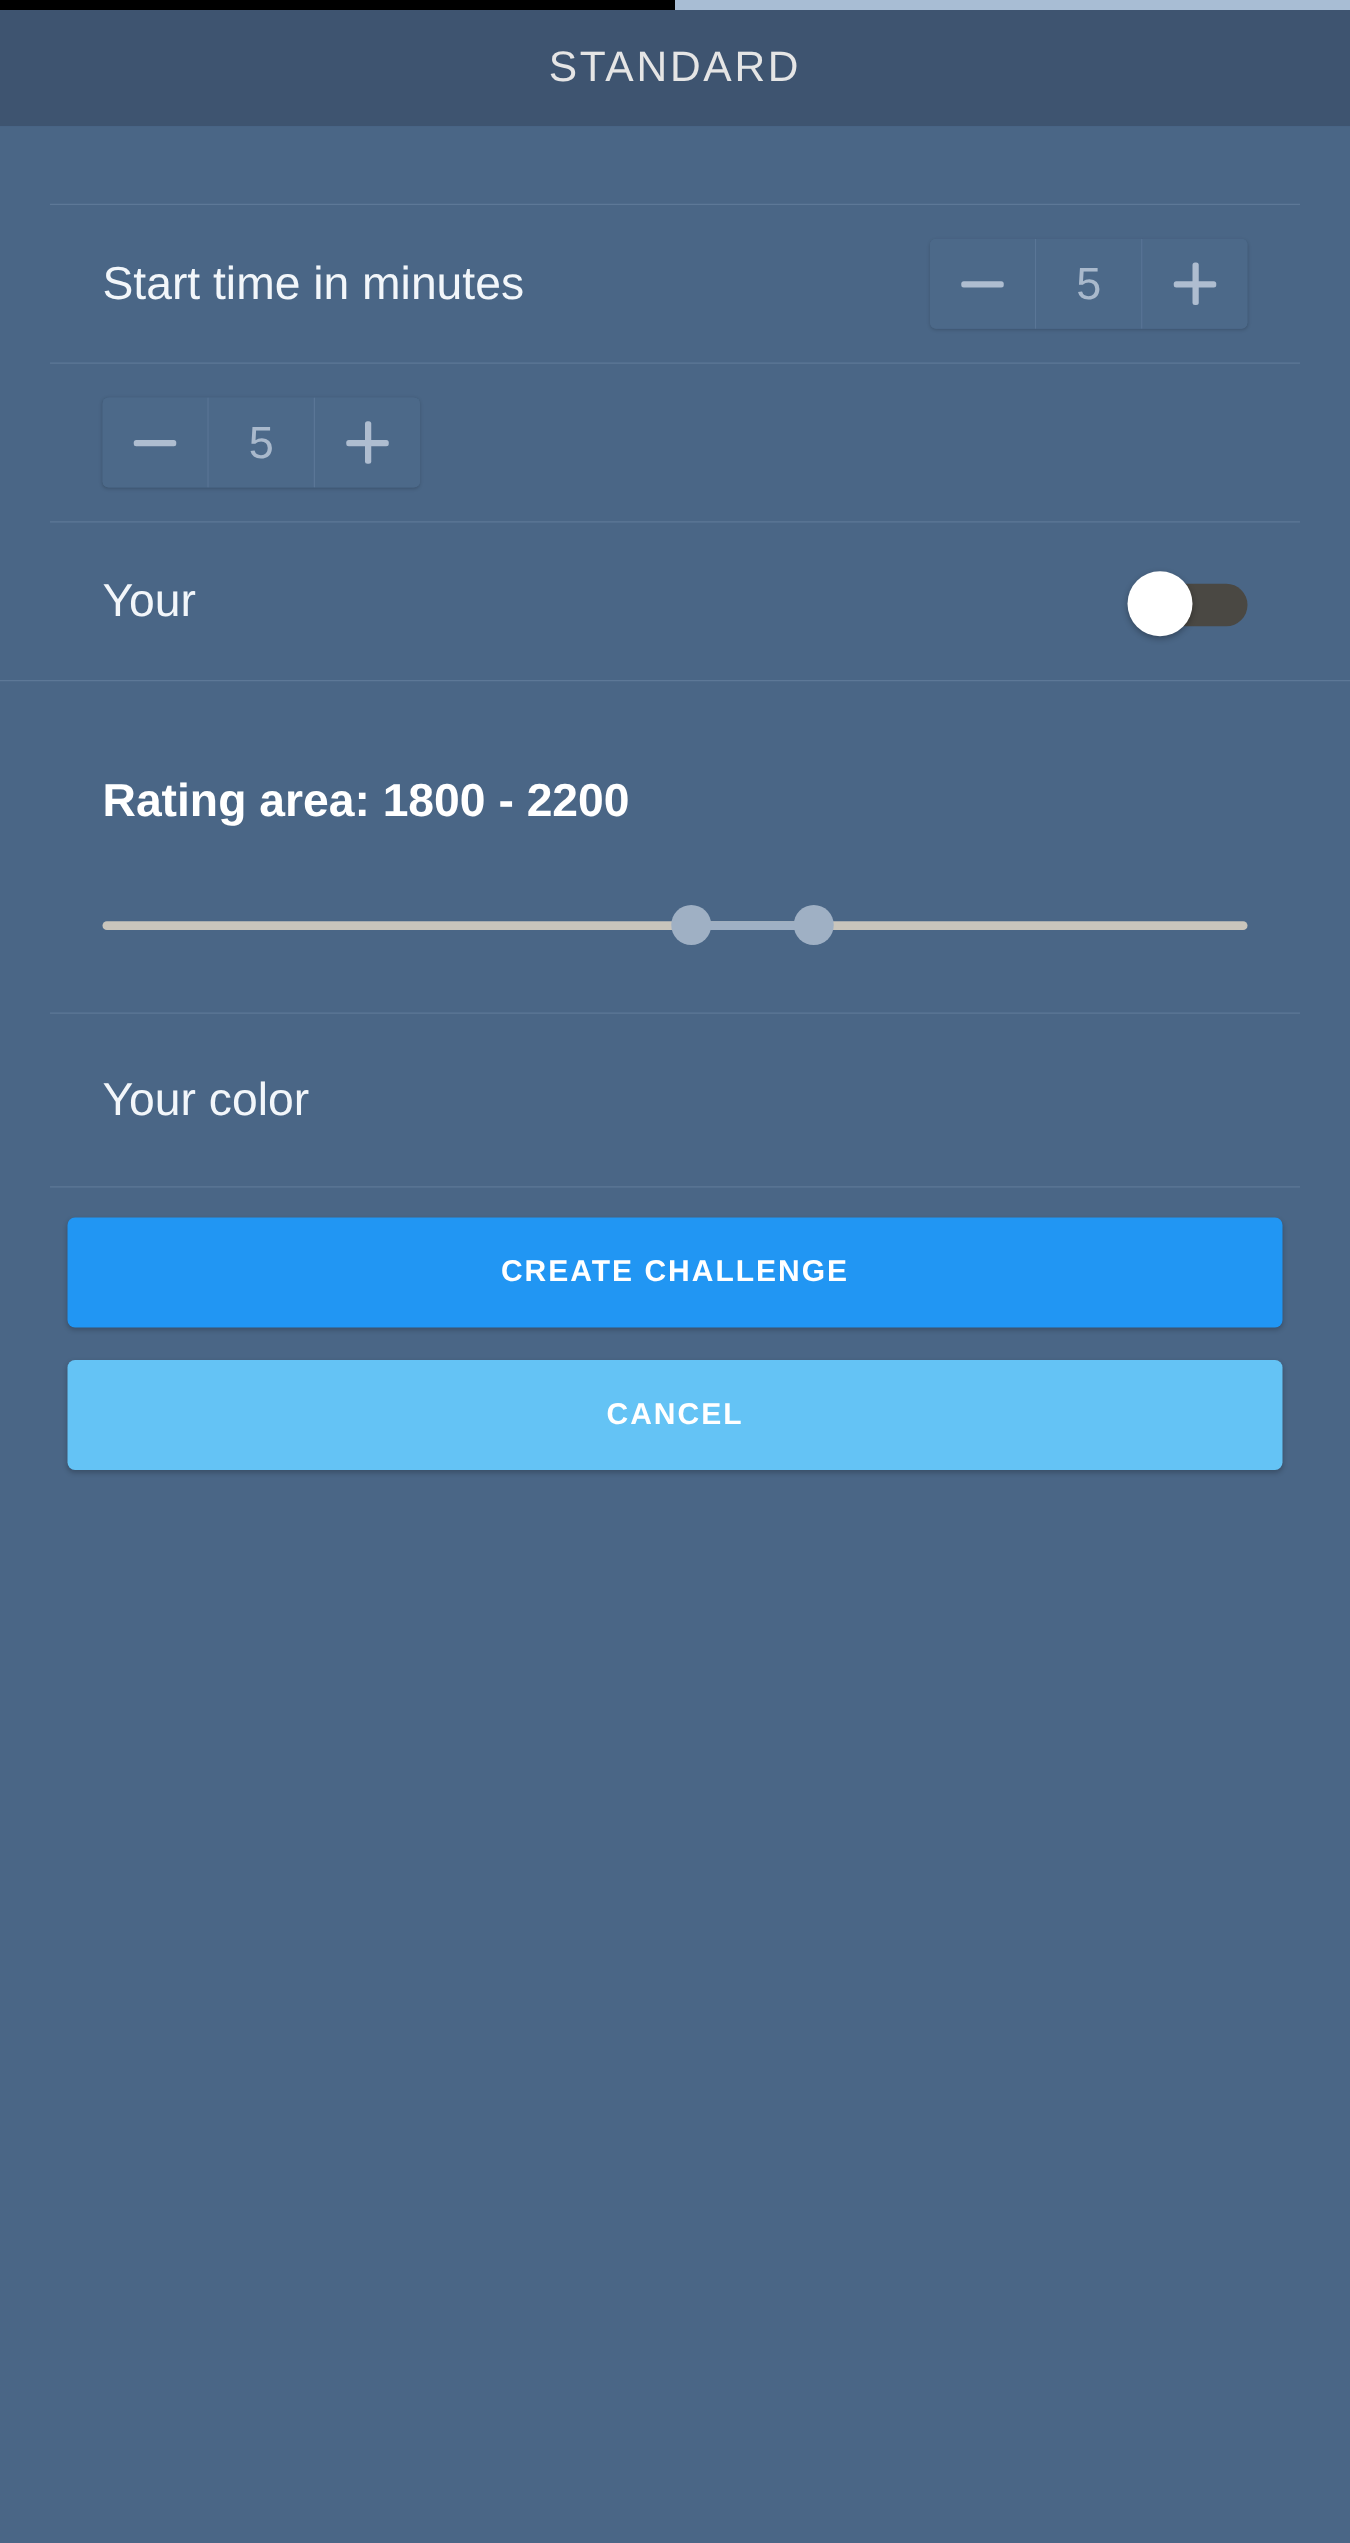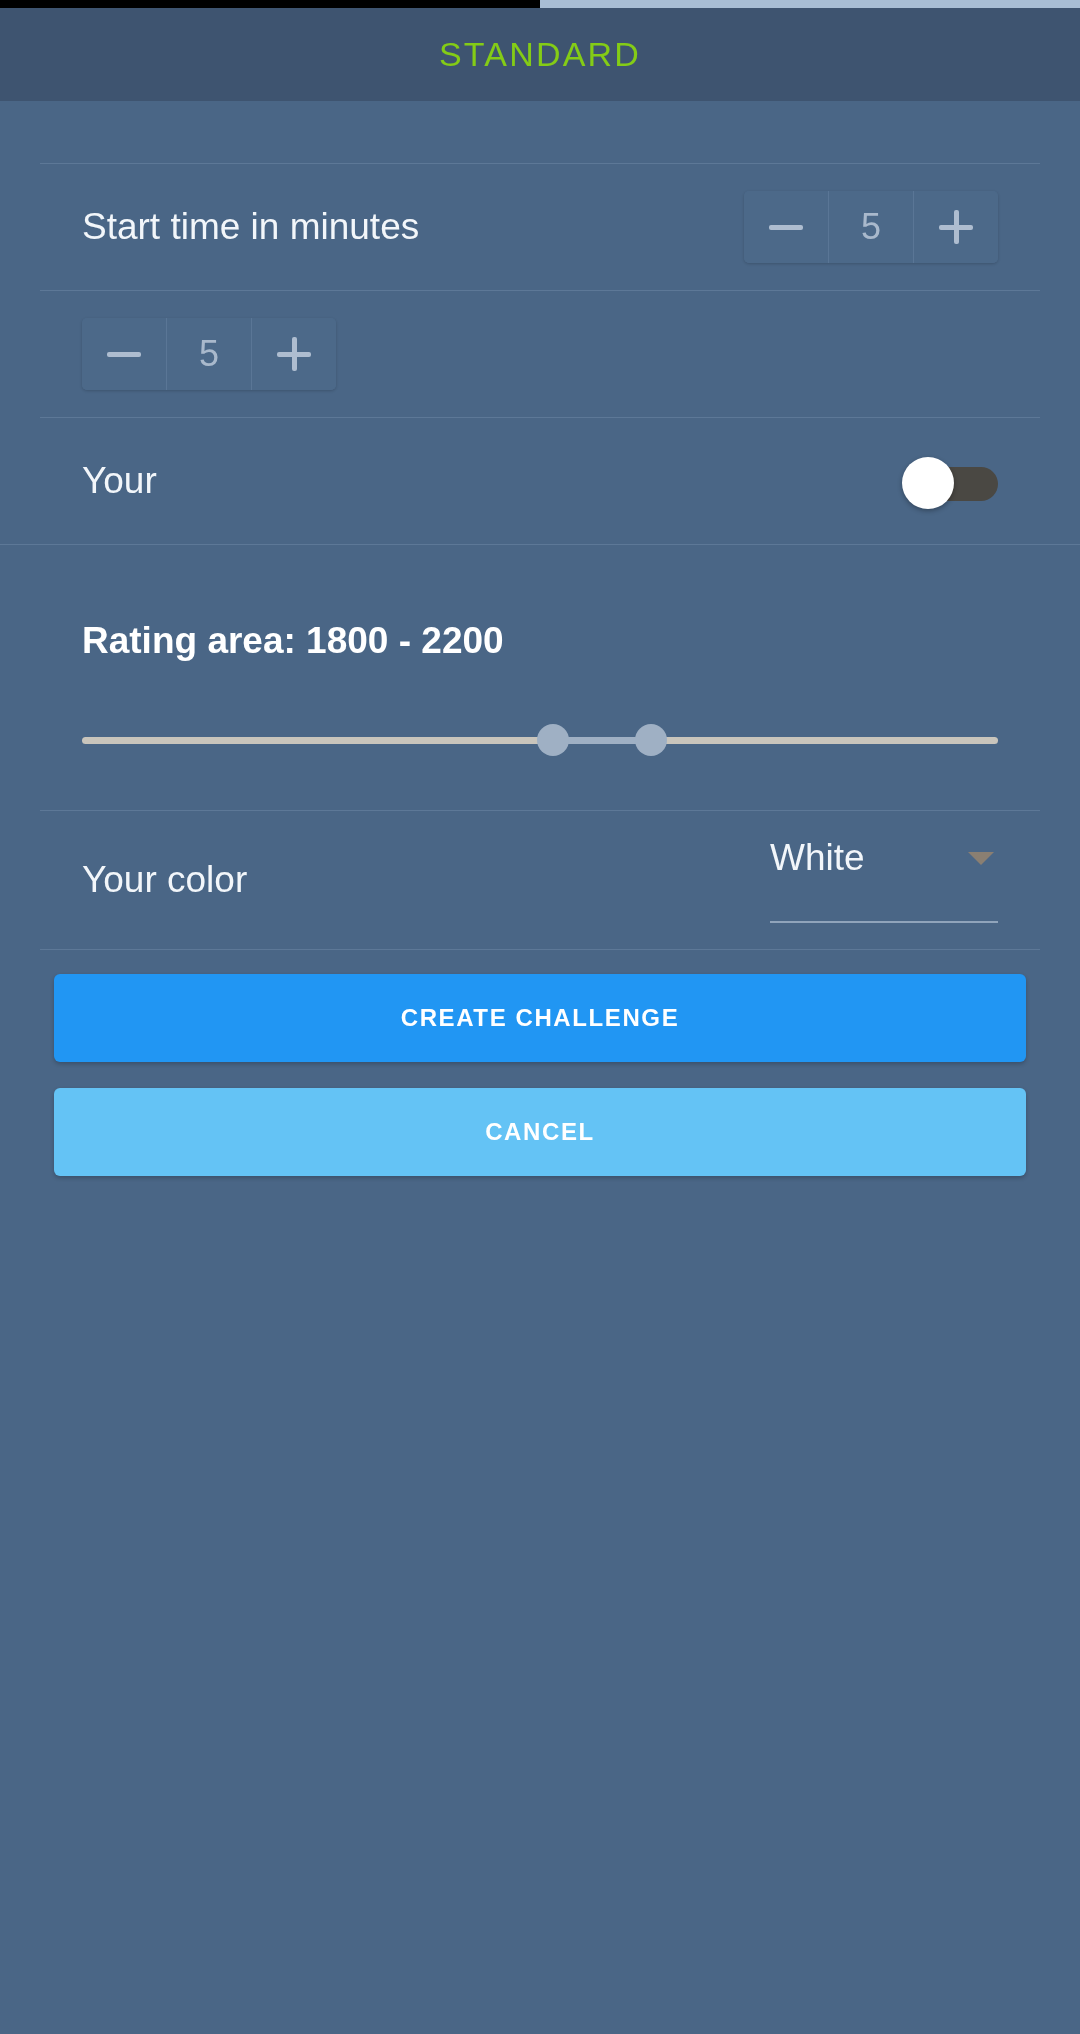--- a/index.html
+++ b/index.html
@@ -45,21 +45,21 @@
   }
   .tab {
     flex: 1;
     display: flex;
     align-items: center;
     justify-content: center;
     font-size: 34px;
     letter-spacing: 2.2px;
     font-weight: 400;
   }
-  .tab.inactive { color: #84cc16; }
+  .tab.inactive { color: #e5e5e5; }
   .tab.active   { color: #e8eef5; }
 
   
   .content {
     position: absolute;
     top: 101px; left: 0;
     width: 1080px;
     height: 1853px;
     background: #4a6686;
   }
@@ -338,25 +338,20 @@
       <div class="bar-sel"></div>
       <div class="thumb low"></div>
       <div class="thumb high"></div>
     </div>
   </div>
 
   <div class="divider"></div>
 
   <div class="color-row">
     <span class="row-label">Your color</span>
-    <div class="dropdown">
-      <span class="dd-value">White</span>
-      <span class="caret"></span>
-      <span class="dd-underline"></span>
-    </div>
   </div>
 
   <div class="divider"></div>
 
   <div class="buttons">
     <button class="btn primary">CREATE CHALLENGE</button>
     <button class="btn secondary">CANCEL</button>
   </div>
 
 </div>

